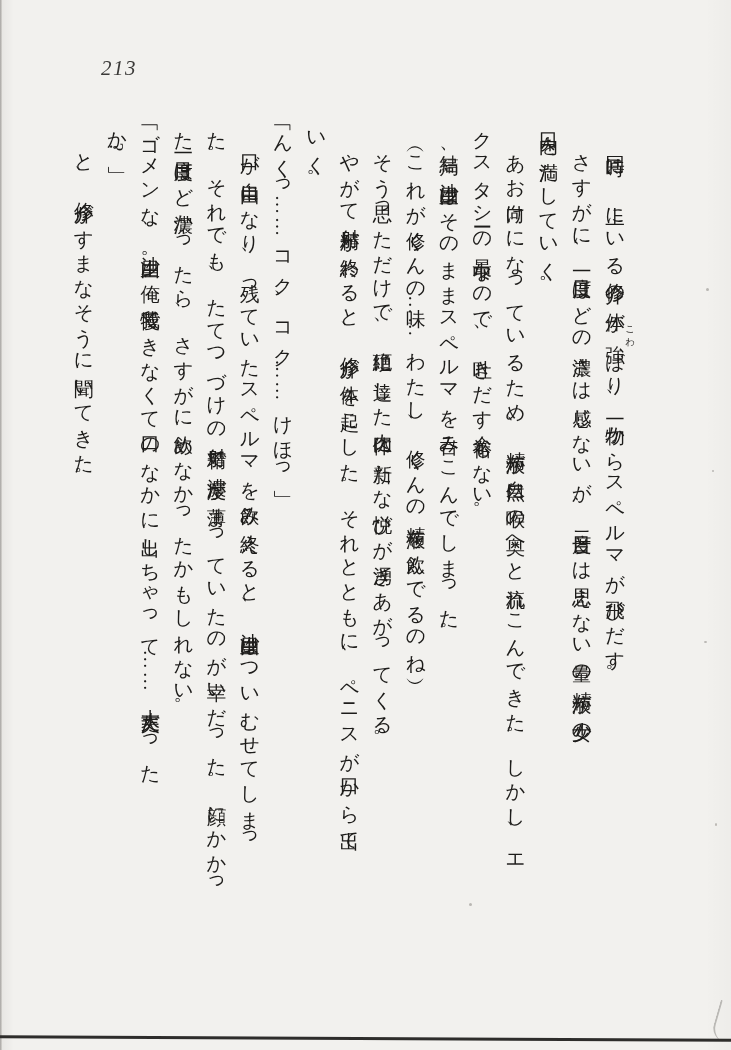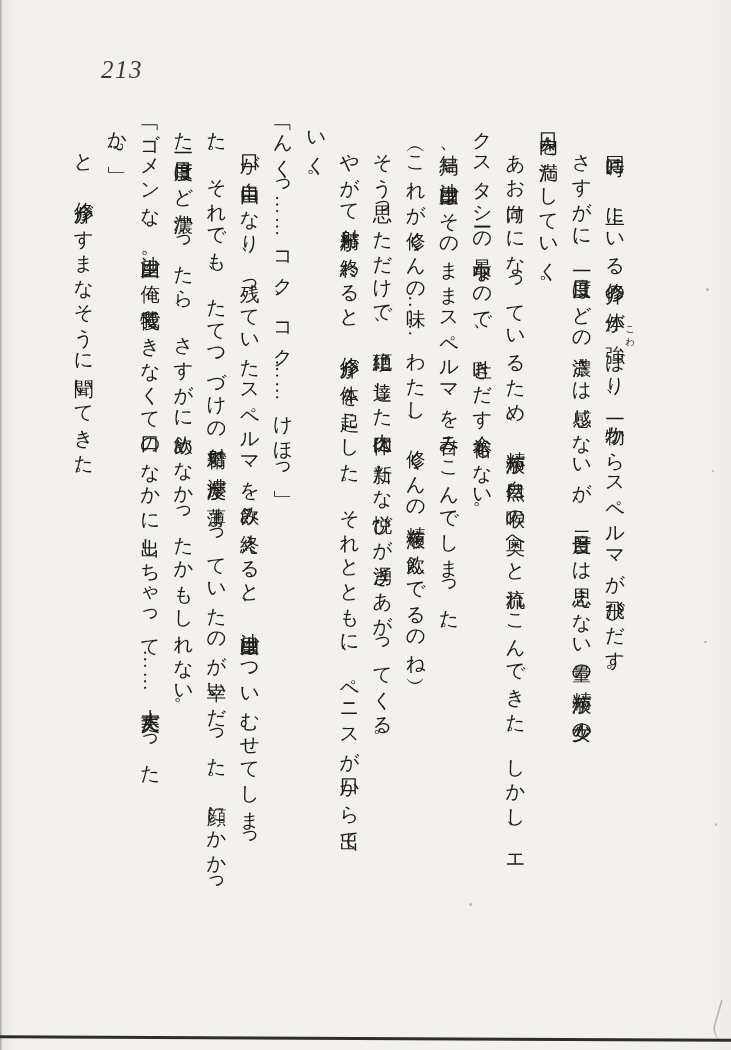--- a/index.html
+++ b/index.html
@@ -20,21 +20,21 @@
     pointer-events: none;
   }
   .edge-left {
     position: absolute; left: 0; top: 0;
     width: 2px; height: 1050px;
     background: linear-gradient(to right, #a5a3a0, #d8d6d2);
   }
   .pagenum {
     position: absolute; top: 56px; left: 101px;
     font-style: italic;
-    font-size: 25px;
+    font-size: 21px;
     letter-spacing: 1.5px;
     color: #3b3a38;
   }
   .textblock {
     position: absolute;
     top: 118px;
     right: 96px;
     height: 832px;
     writing-mode: vertical-rl;
     text-orientation: mixed;

